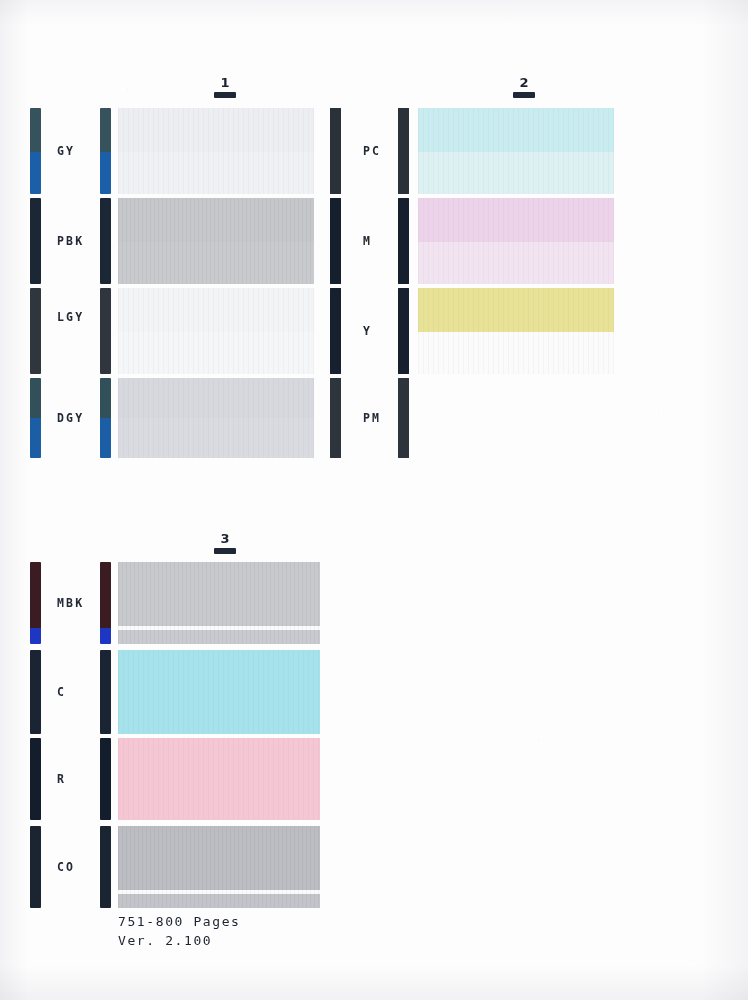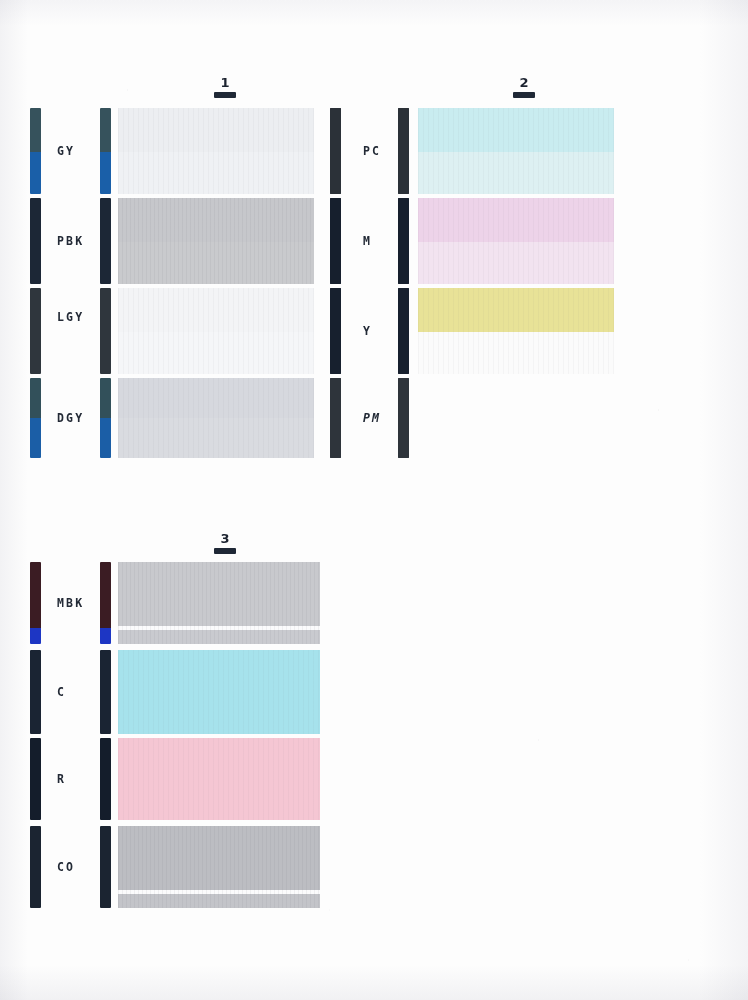--- a/index.html
+++ b/index.html
@@ -204,21 +204,21 @@
       <div class="refbar" style="left: 330px; top: 288px; height: 86px; background: rgb(23, 32, 46);"></div>
       <div class="refbar" style="left: 398px; top: 288px; height: 86px; background: rgb(23, 32, 46);"></div>
       <div class="row-label" style="left: 363px; top: 324px;">Y</div>
       <div class="patch" style="left: 418px; top: 288px; width: 196px; height: 86px;">
         <div class="band" style="top: 0px; height: 44px; background: rgb(232, 226, 151);"></div>
         <div class="band" style="top: 44px; height: 42px; background: rgb(251, 251, 251);"></div>
         <div class="stripes faint"></div>
       </div>
       <div class="refbar" style="left: 330px; top: 378px; height: 80px; background: rgb(46, 52, 59);"></div>
       <div class="refbar" style="left: 398px; top: 378px; height: 80px; background: rgb(46, 52, 59);"></div>
-      <div class="row-label" style="left: 363px; top: 411px; font-style: italic;">PM</div>
+      <div class="row-label" style="left: 363px; top: 411px;">PM</div>
       <div class="group-number-wrap" style="left: 205px; top: 532px;">
         <span class="group-number">3</span>
         <span class="group-number-bar"></span>
       </div>
       <div class="refbar" style="left: 30px; top: 562px; height: 82px; background: linear-gradient(rgb(59, 28, 35) 0px, rgb(59, 28, 35) 66px, rgb(29, 54, 196) 66px, rgb(29, 54, 196) 82px);"></div>
       <div class="refbar" style="left: 100px; top: 562px; height: 82px; background: linear-gradient(rgb(59, 28, 35) 0px, rgb(59, 28, 35) 66px, rgb(29, 54, 196) 66px, rgb(29, 54, 196) 82px);"></div>
       <div class="row-label" style="left: 57px; top: 596px;">MBK</div>
       <div class="patch" style="left: 118px; top: 562px; width: 202px; height: 82px;">
         <div class="band" style="top: 0px; height: 64px; background: rgb(200, 201, 205);"></div>
         <div class="band" style="top: 64px; height: 4px; background: rgb(251, 251, 252);"></div>
@@ -243,14 +243,18 @@
       <div class="refbar" style="left: 100px; top: 826px; height: 82px; background: rgb(27, 36, 49);"></div>
       <div class="row-label" style="left: 57px; top: 860px;">CO</div>
       <div class="patch" style="left: 118px; top: 826px; width: 202px; height: 82px;">
         <div class="band" style="top: 0px; height: 64px; background: rgb(188, 189, 194);"></div>
         <div class="band" style="top: 64px; height: 4px; background: rgb(251, 251, 252);"></div>
         <div class="band" style="top: 68px; height: 14px; background: rgb(195, 196, 201);"></div>
         <div class="stripes"></div>
       </div>
     </div>
 
+  <div id="footer">
+    <div>751-800 Pages</div>
+    <div>Ver. 2.100</div>
+  </div>
 
 </div>
 
 </body></html>

